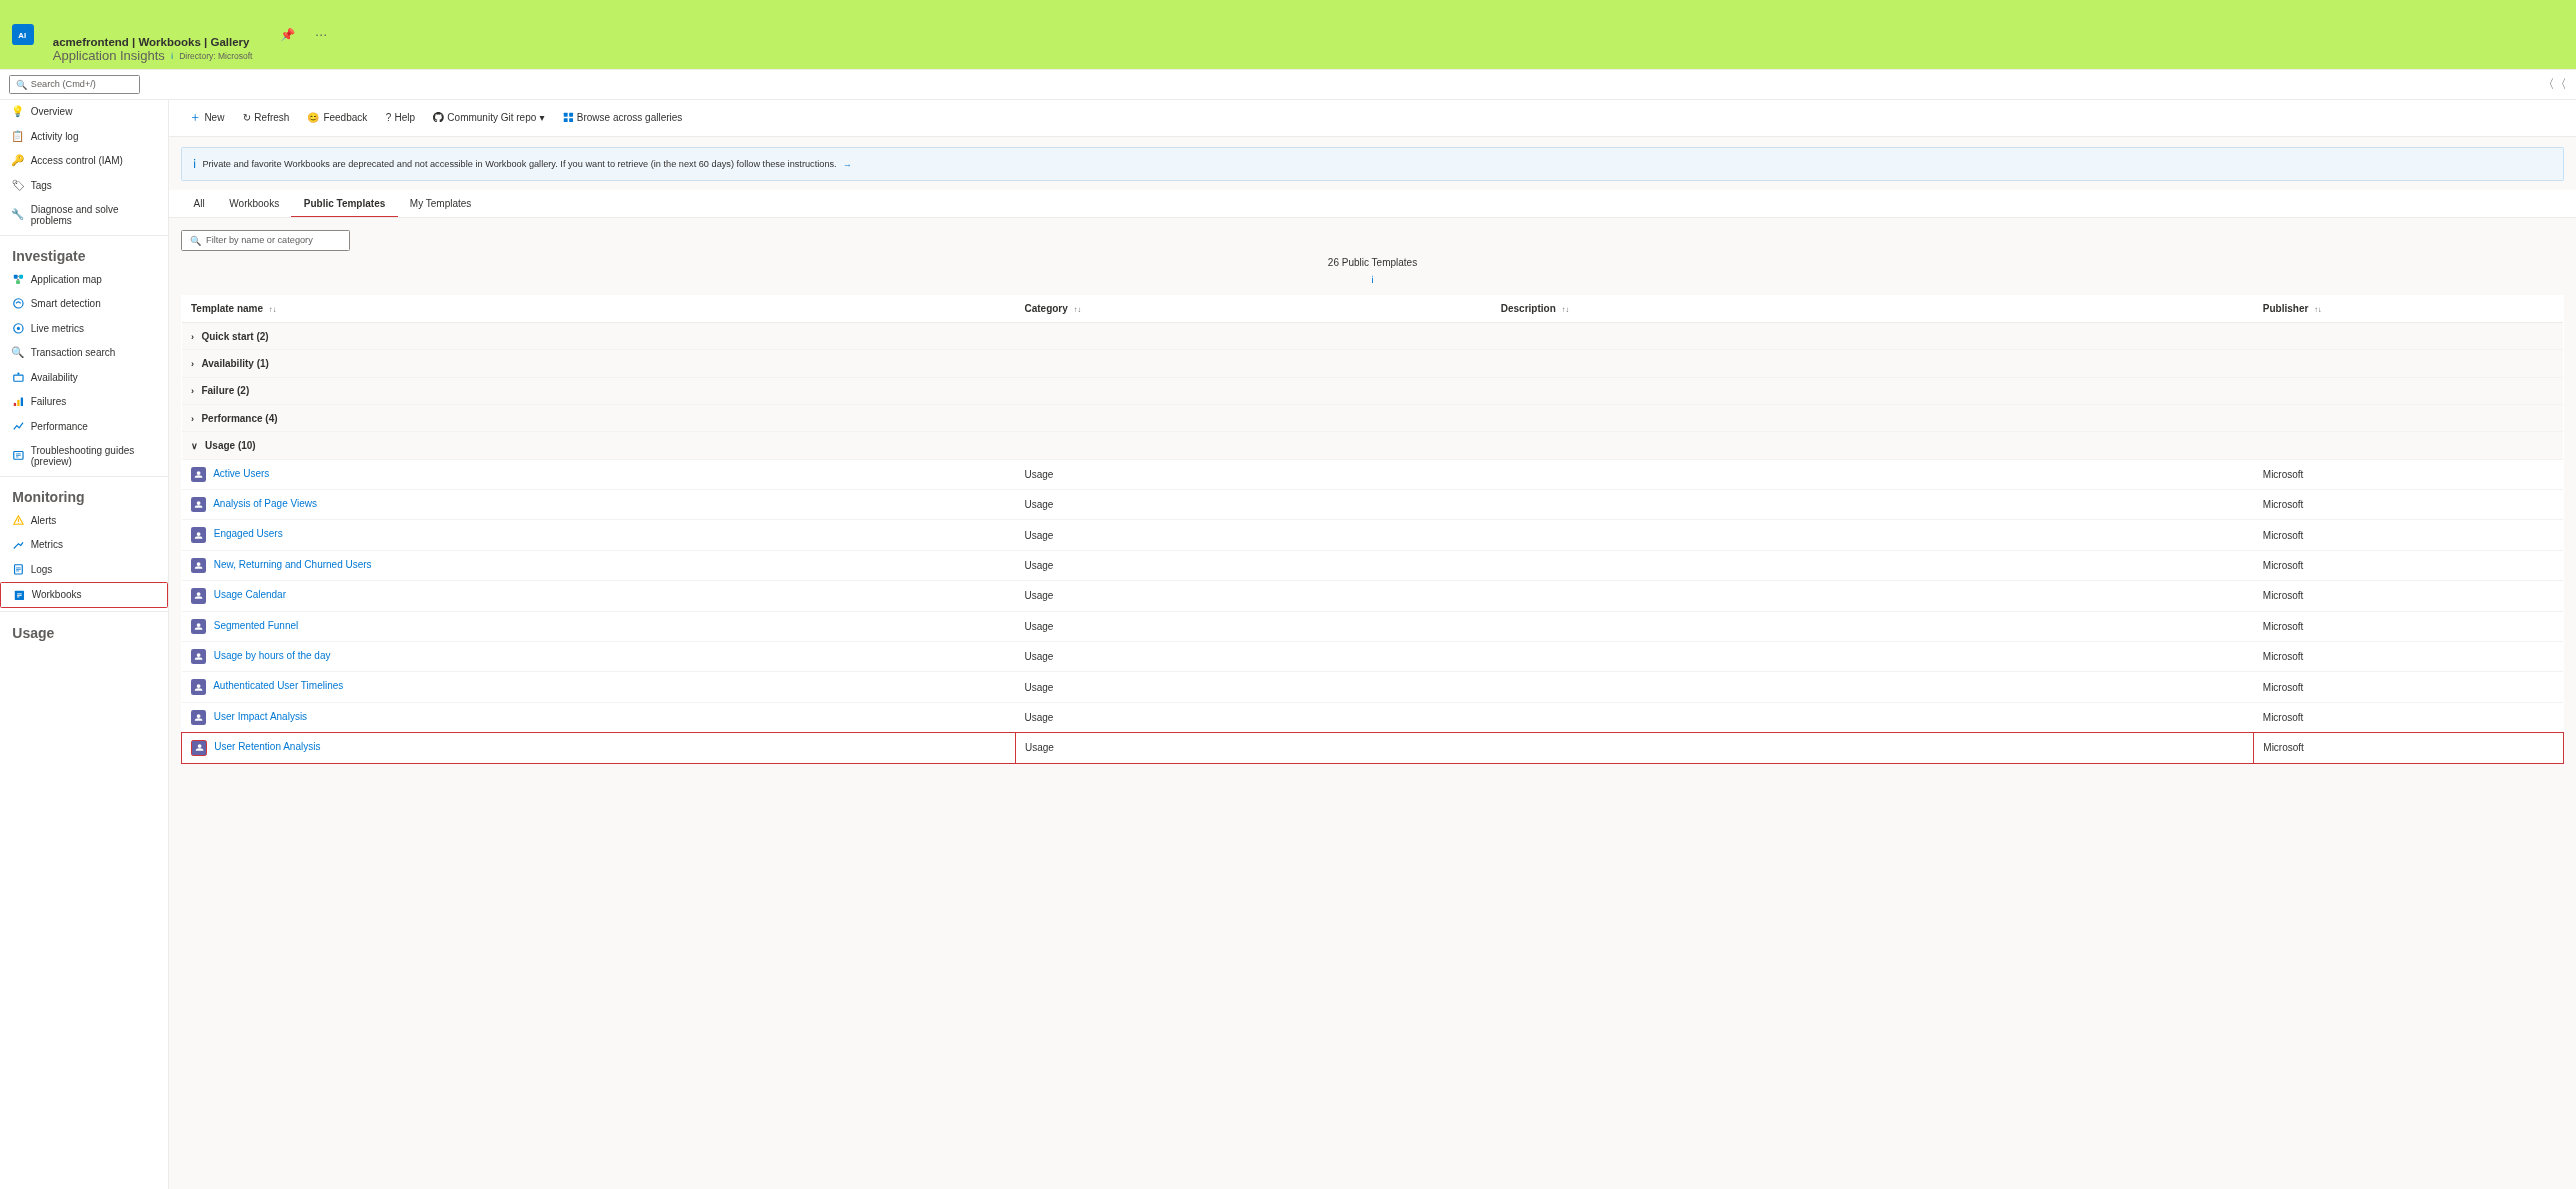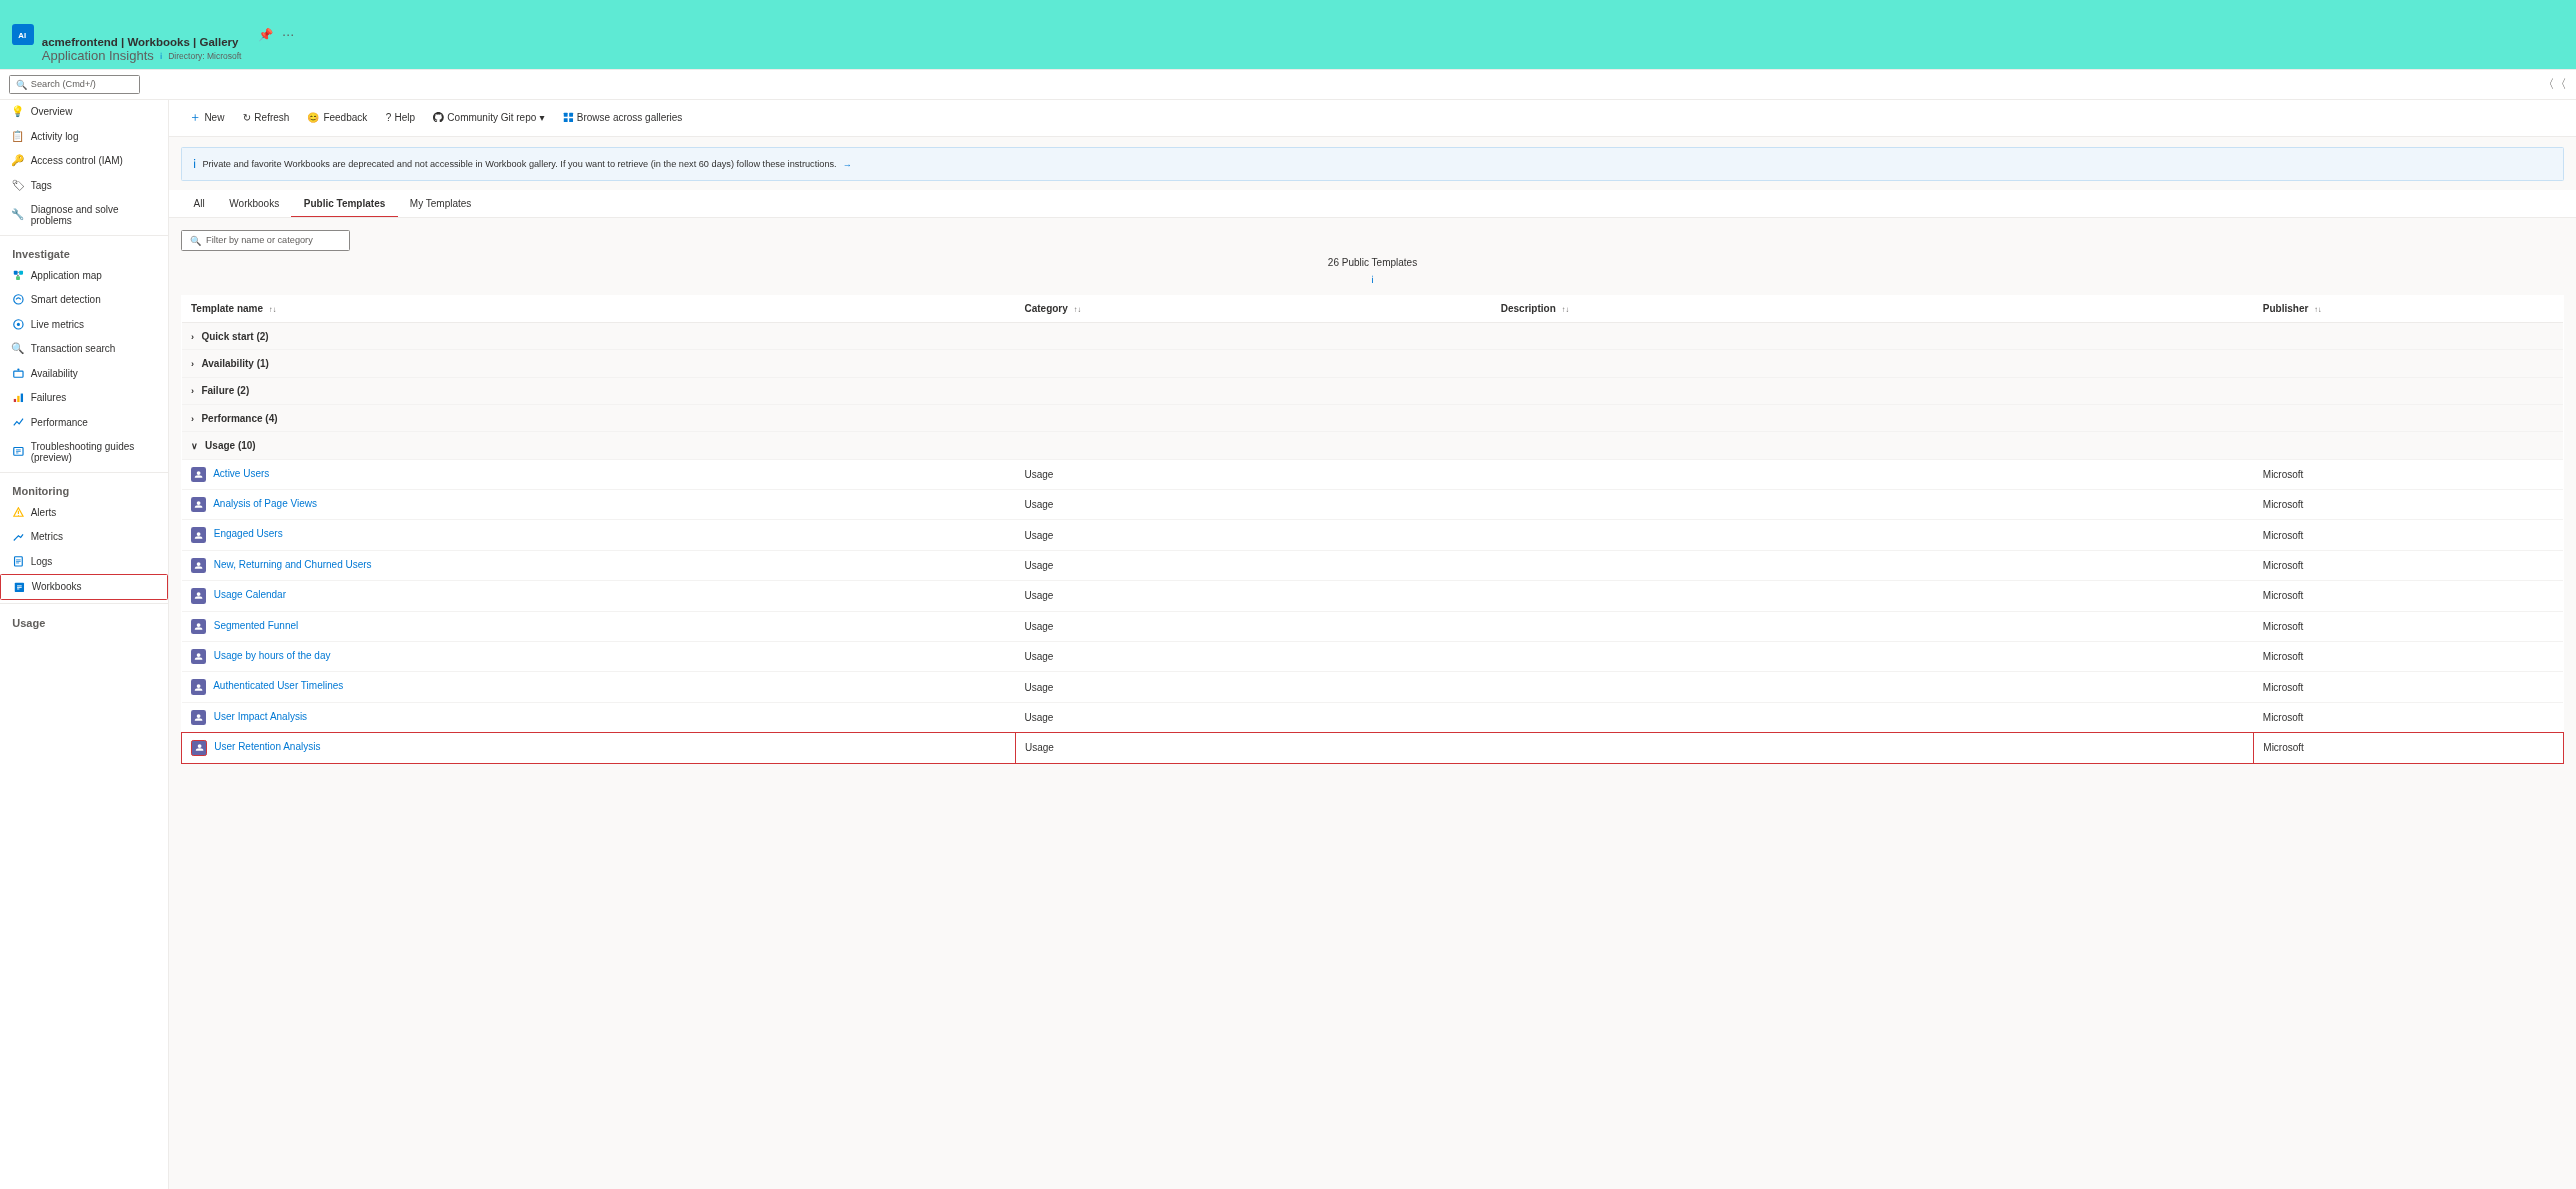--- a/index.html
+++ b/index.html
@@ -1,25 +1,25 @@
 <!DOCTYPE html>
 <html style="font-size:12.3px"><head>
   <meta charset="utf-8">
   <style>
     * { box-sizing: border-box; margin: 0; padding: 0; }
     body { font-family: 'Segoe UI', sans-serif; font-size: 10px; color: #323130; background: #f3f2f1; display: flex; flex-direction: column; height: 100vh; overflow: hidden; }
 
     
     .top-bar {
-      background: #5eead4;
+      background: #bef264;
       border-bottom: 0.8px solid #edebe9;
       padding: 6.1px 12.3px;
       display: flex;
       align-items: center;
-      gap: 8px;
+      gap: 19px;
       min-height: 37px;
     }
     .app-icon {
       width: 21.5px; height: 21.5px;
       background: #0078d4;
       border-radius: 3.1px;
       display: flex; align-items: center; justify-content: center;
       color: white; font-weight: bold; font-size: 9.2px;
     }
     .top-title { font-size: 11.5px; font-weight: 600; color: #323130; }
@@ -71,21 +71,21 @@
       align-items: center;
       gap: 6.1px;
       padding: 6.1px 12.3px;
       cursor: pointer;
       color: #323130;
       font-size: 10px;
     }
     .sidebar-icon { width: 12.3px; height: 12.3px; display: flex; align-items: center; justify-content: center; font-size: 10.8px; flex-shrink: 0; }
     .sidebar-section-title {
       padding: 9.2px 12.3px 3.1px 12.3px;
-      font-size: 11px;
+      font-size: 14px;
       font-weight: 600;
       color: #605e5c;
       text-transform: none;
     }
     .sidebar-divider {
       border: none;
       border-top: 0.8px solid #edebe9;
       margin: 3.1px 0;
     }
 

